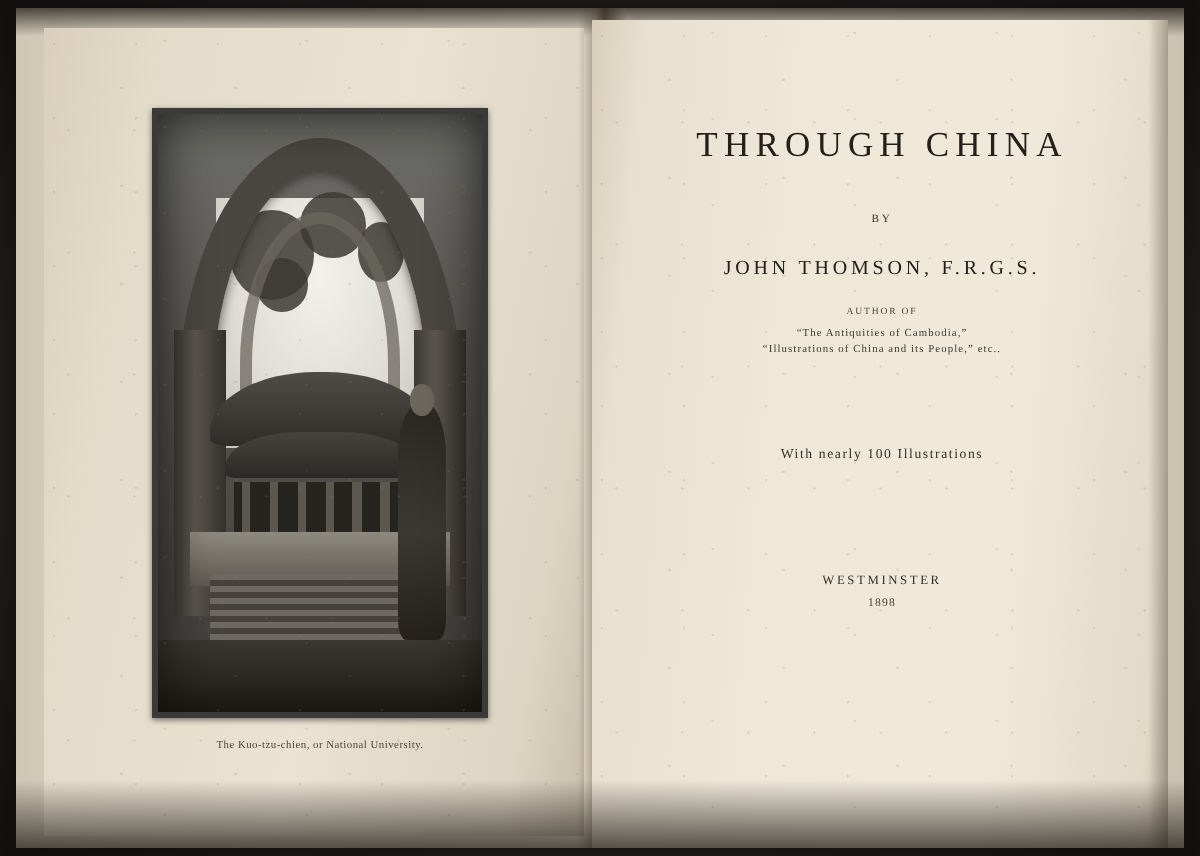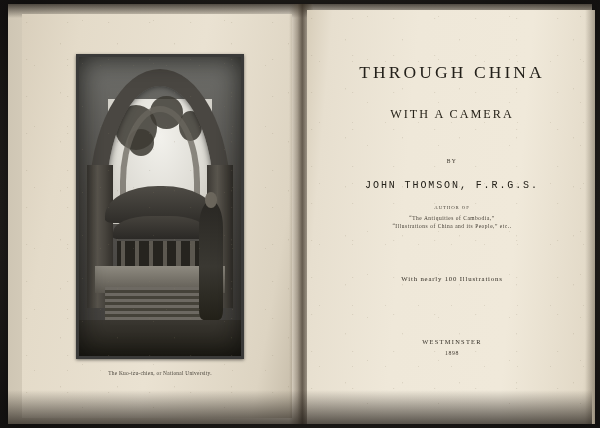--- a/index.html
+++ b/index.html
@@ -255,21 +255,21 @@
     left: 281px;
     top: 0;
     width: 24px;
     height: 420px;
     background: linear-gradient(90deg, rgba(70,60,46,0.0) 0%, rgba(80,68,52,0.45) 35%, rgba(54,44,32,0.75) 55%, rgba(120,108,88,0.12) 100%);
   }
 
   
   .page-right {
     position: absolute;
-    left: 299px;
+    left: 288px;
     top: 6px;
     width: 288px;
     height: 414px;
     background: linear-gradient(95deg, #d7cdb9 0%, #e7dfcf 8%, #efe8d9 35%, #f0e9da 70%, #e2d9c7 95%, #cdc3b0 100%);
   }
   .right-inner {
     position: absolute;
     left: 18px;
     right: 16px;
     top: 52px;
@@ -299,21 +299,20 @@
     text-transform: uppercase;
     color: #3b352c;
     margin: 0 0 16px 0;
   }
   .t-author {
     font-size: 10px;
     letter-spacing: 1.9px;
     text-transform: uppercase;
     color: #232019;
     margin: 0 0 14px 0;
-    font-family: Liberation Mono, monospace;
   }
   .t-authorof {
     font-size: 4.8px;
     letter-spacing: 0.9px;
     text-transform: uppercase;
     color: #4a443a;
     margin: 0 0 4px 0;
   }
   .t-works {
     font-size: 5.4px;
@@ -431,21 +430,20 @@
       <div class="speckle"></div>
     </div>
 
     <div class="gutter"></div>
 
     <div class="page-right">
       <div class="right-inner">
 
         <div class="t-title">Through China</div>
 
-        <div class="t-sub">With a Camera</div>
 
         <div class="t-by">By</div>
 
         <div class="t-author">John Thomson, F.R.G.S.</div>
 
         <div class="t-authorof">Author of</div>
 
         <div class="t-works">
           <div>“The Antiquities of Cambodia,”</div>
           <div>“Illustrations of China and its People,” etc..</div>

